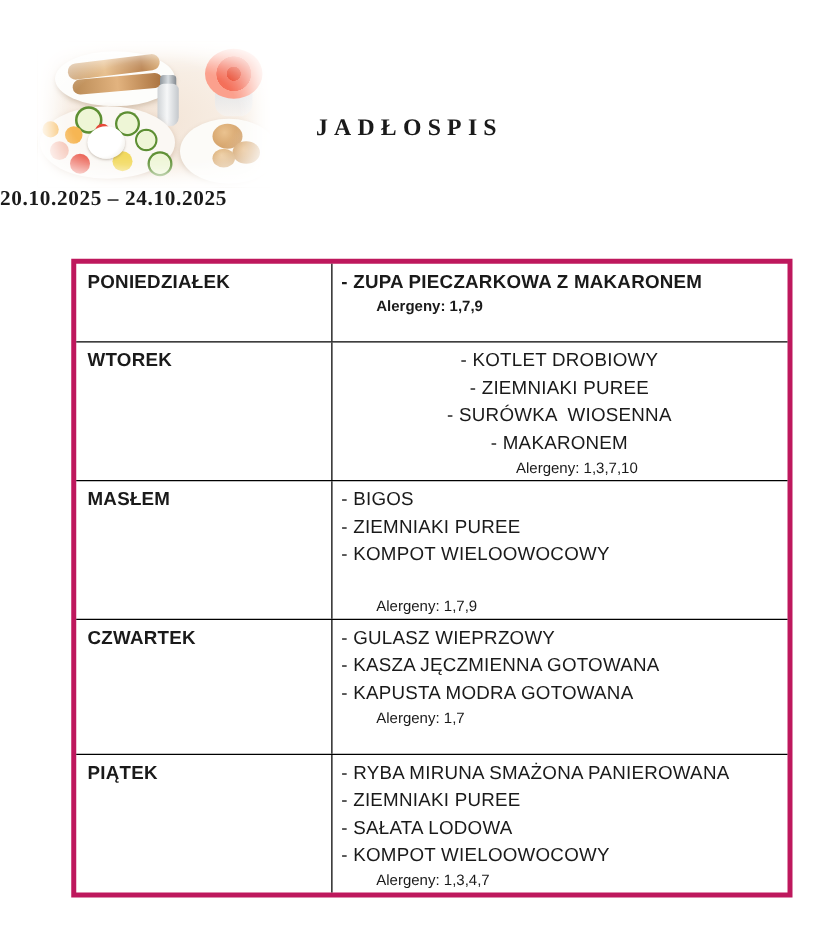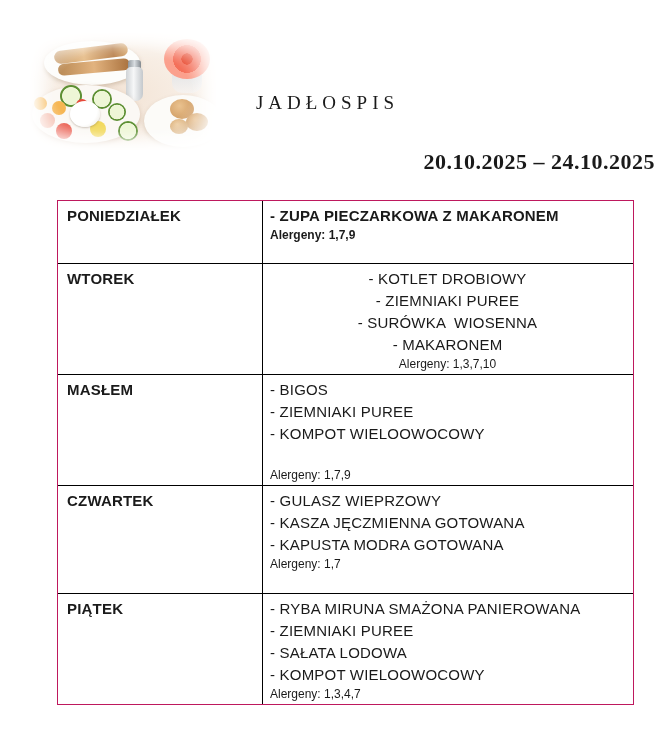--- a/index.html
+++ b/index.html
@@ -99,37 +99,37 @@
     inset: 0;
     background: radial-gradient(ellipse at 50% 50%, rgba(255,255,255,0) 52%, rgba(255,255,255,.55) 75%, #ffffff 97%);
     box-shadow: inset 0 0 18px 10px #ffffff;
   }
 
   
   .title {
     position: absolute; left: 0; top: 92px; width: 655px;
     text-align: center;
     font-family: "Liberation Serif", serif;
-    font-weight: normal;
+    font-weight: bold;
     font-size: 19px;
     letter-spacing: 5px;
   }
   .date-range {
     position: absolute; left: 0; top: 149px; width: 655px;
-    text-align: right;
+    text-align: left;
     font-family: "Liberation Serif", serif;
     font-weight: bold;
-    font-size: 22px;
+    font-size: 17px;
     letter-spacing: 0.5px;
   }
 
   
   .menu-table {
-    position: absolute; left: 57px; top: 200px; width: 577px;
-    border: 1px solid #be185d;
+    position: absolute; left: 57px; top: 207px; width: 577px;
+    border: 4px solid #be185d;
     box-sizing: border-box;
     background: #fff;
   }
   .row { display: grid; grid-template-columns: 205px 1fr; border-top: 1px solid #000; }
   .row:first-child { border-top: none; }
   .day-cell {
     border-right: 1px solid #000;
     font-weight: bold;
     font-size: 15px;
     padding: 6px 8px 4px 9px;
@@ -144,20 +144,21 @@
   .menu-line {
     font-size: 15px;
     line-height: 22px;
     min-height: 22px;
     white-space: pre-wrap;
     letter-spacing: 0.2px;
   }
   .allergens {
     font-size: 12px;
     line-height: 16px;
+    margin-left: 28px;
   }
   .allergens[data-style="italic"] { }
 </style>
 </head>
 <body>
 
 <div class="page">
 
   <div class="photo">
     <div class="ph-bg"></div>

